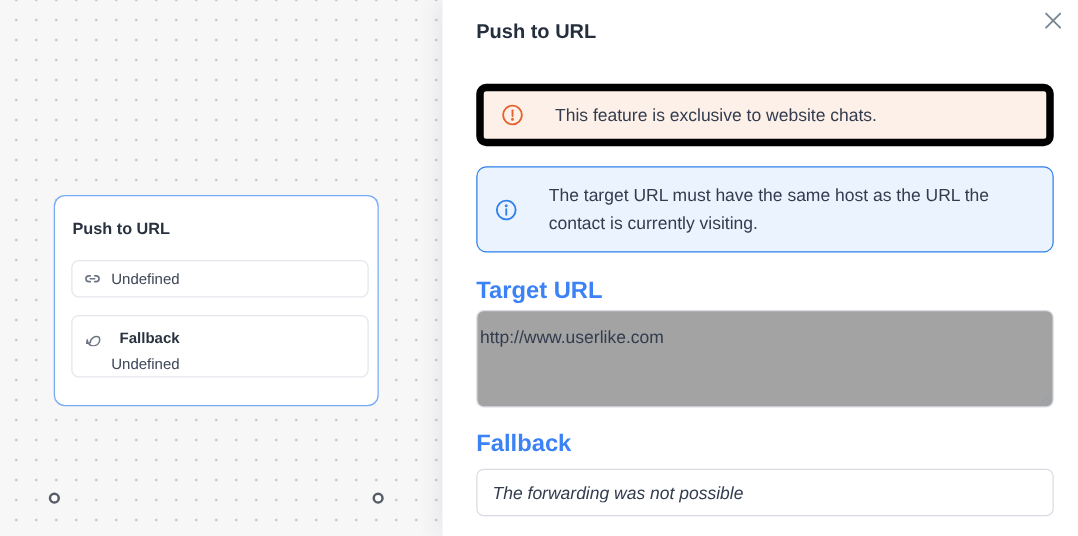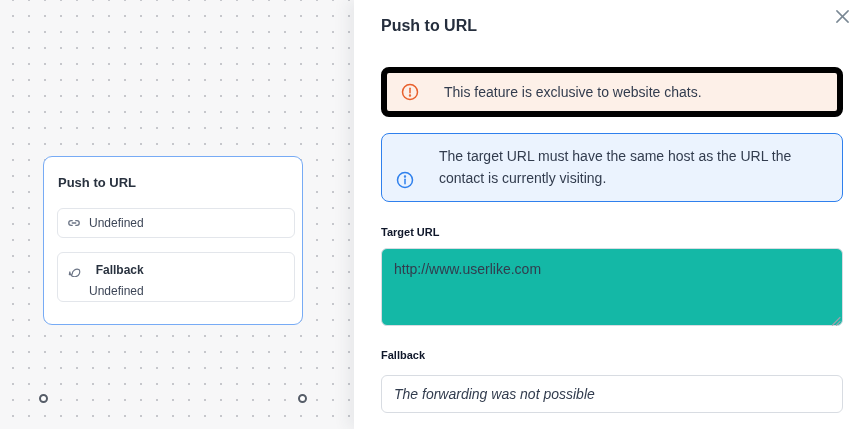--- a/index.html
+++ b/index.html
@@ -70,37 +70,37 @@
   .alert .alert-icon { flex: 0 0 auto; width: 18px; height: 18px; margin-right: 25px; }
   .alert .alert-text { font-size: 14px; line-height: 22px; color: #323c4e; }
   .alert.warning {
     margin-top: 32px; height: 50px;
     background: #fdf0e8; border: 6px solid #000000;
   }
   .alert.warning .alert-icon { color: #e8602c; }
   .alert.info {
     margin-top: 16px; min-height: 67px;
     background: #ebf3fe; border: 1px solid #2f80ed;
-    align-items: flex-end; padding-top: 11px;
+    align-items: center; padding-top: 11px;
   }
   .alert.info .alert-icon { color: #2f80ed; margin-top: 2px; }
 
   .field-label {
-    font-size: 11px; line-height: 17px; font-weight: 700; color: #0f172a;
+    font-size: 19px; line-height: 17px; font-weight: 700; color: #3b82f6;
   }
   .label-target { margin-top: 22px; }
   .label-fallback { margin-top: 21px; }
 
   .textarea-wrap { position: relative; margin-top: 7px; }
   textarea.target-url {
     display: block; width: 462px; height: 78px; resize: none;
     border: 1px solid #d8dce2; border-radius: 6px;
-    padding: 10px 12px; font-family: "Liberation Sans", "DejaVu Sans", sans-serif;
+    padding: 10px 2px; font-family: "Liberation Sans", "DejaVu Sans", sans-serif;
     font-size: 14px; line-height: 20px; color: #323c4e; outline: none;
-    background: #14b8a6;
+    background: #a3a3a3;
   }
   .resize-grip {
     position: absolute; right: 2px; bottom: 3px; width: 11px; height: 11px;
     pointer-events: none; color: #9aa1ab;
   }
   input.fallback-input {
     display: block; margin-top: 11px; width: 462px; height: 38px;
     border: 1px solid #d8dce2; border-radius: 6px;
     padding: 0 12px; font-family: "Liberation Sans", "DejaVu Sans", sans-serif;
     font-size: 14px; color: #323c4e; outline: none; background: #ffffff; font-style: italic;

